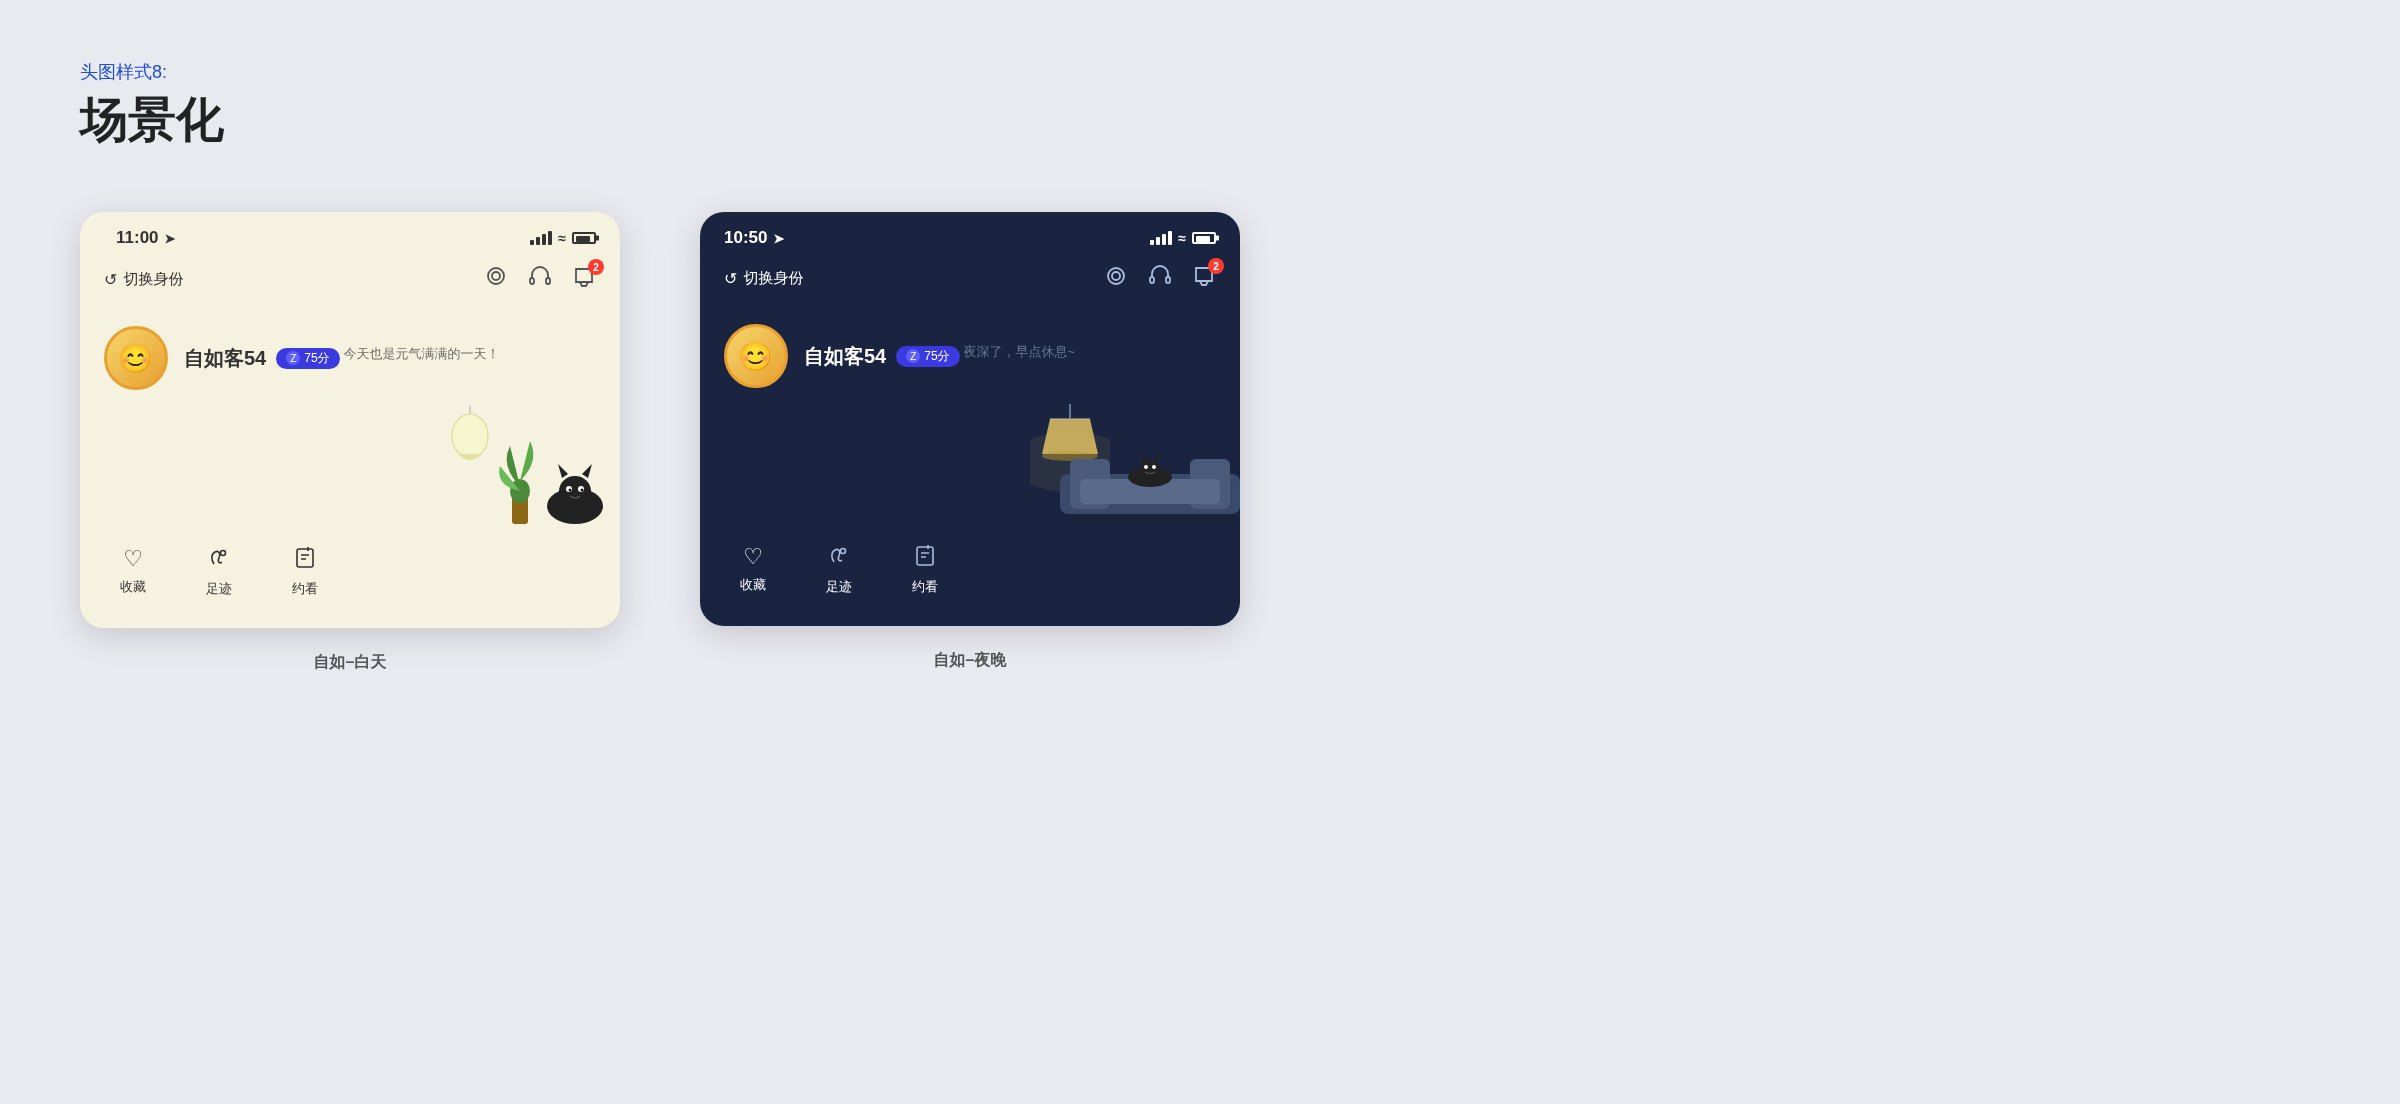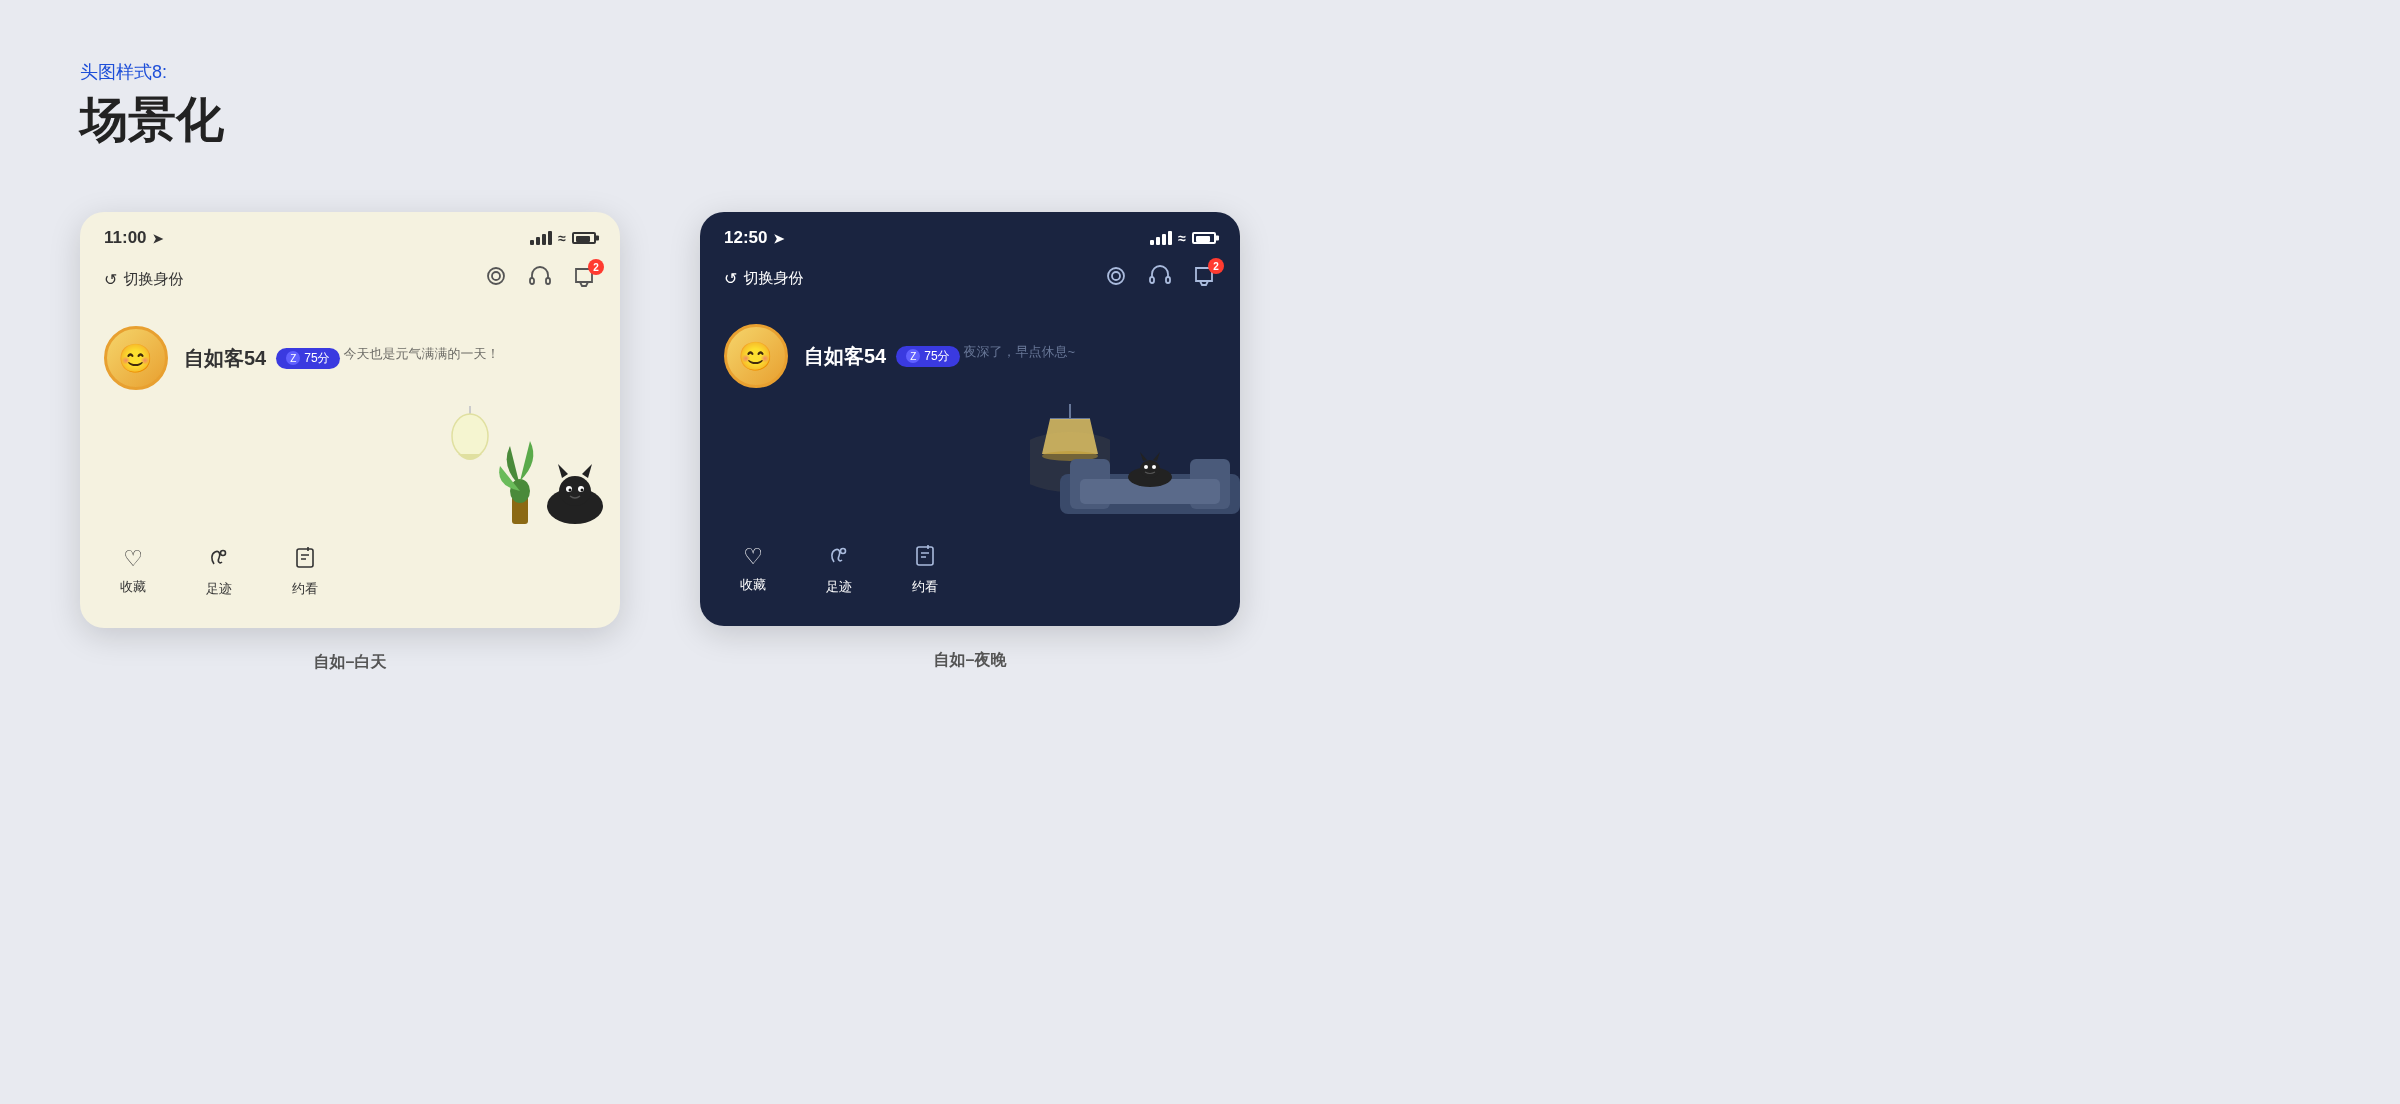--- a/index.html
+++ b/index.html
@@ -264,21 +264,21 @@
 <div class="page-title-sub">头图样式8:</div>
 <div class="page-title-main">场景化</div>
 
 <div class="phones-row">
 
   <div class="phone-group">
     <div class="phone-frame phone-day">
 
       <div class="status-bar">
         <div class="day-text" style="display:flex;align-items:center;gap:6px;">
-          <span style="font-weight:700;font-size:17px;">11:00</span>
+          <span style="font-weight:700;font-size:17px;margin-left:12px;">11:00</span>
           <span style="font-size:13px;">➤</span>
         </div>
         <div class="status-icons">
           <div class="signal-bars day-text">
             <span style="height:5px;"></span>
             <span style="height:8px;"></span>
             <span style="height:11px;"></span>
             <span style="height:14px;"></span>
           </div>
           <span class="wifi-icon day-text">≈</span>
@@ -385,21 +385,21 @@
       </div>
     </div>
     <div class="phone-label">自如–白天</div>
   </div>
 
   <div class="phone-group">
     <div class="phone-frame phone-night">
 
       <div class="status-bar">
         <div class="night-text" style="display:flex;align-items:center;gap:6px;">
-          <span style="font-weight:700;font-size:17px;">12:50</span>
+          <span style="font-weight:700;font-size:17px;">10:50</span>
           <span style="font-size:13px;">➤</span>
         </div>
         <div class="status-icons">
           <div class="signal-bars night-text">
             <span style="height:5px;"></span>
             <span style="height:8px;"></span>
             <span style="height:11px;"></span>
             <span style="height:14px;"></span>
           </div>
           <span class="wifi-icon night-text">≈</span>

